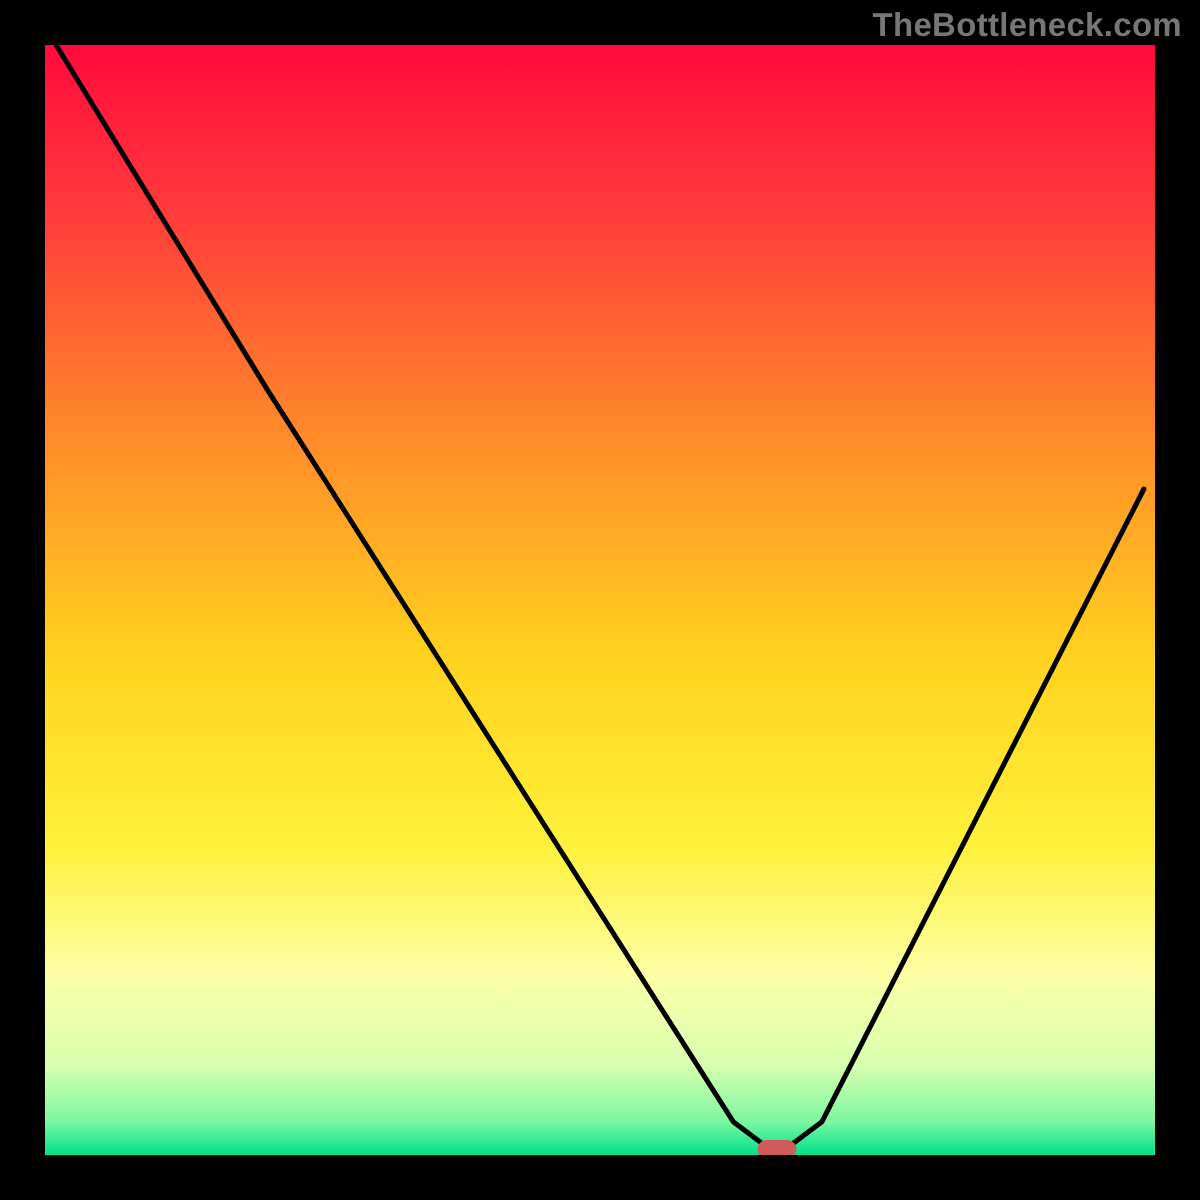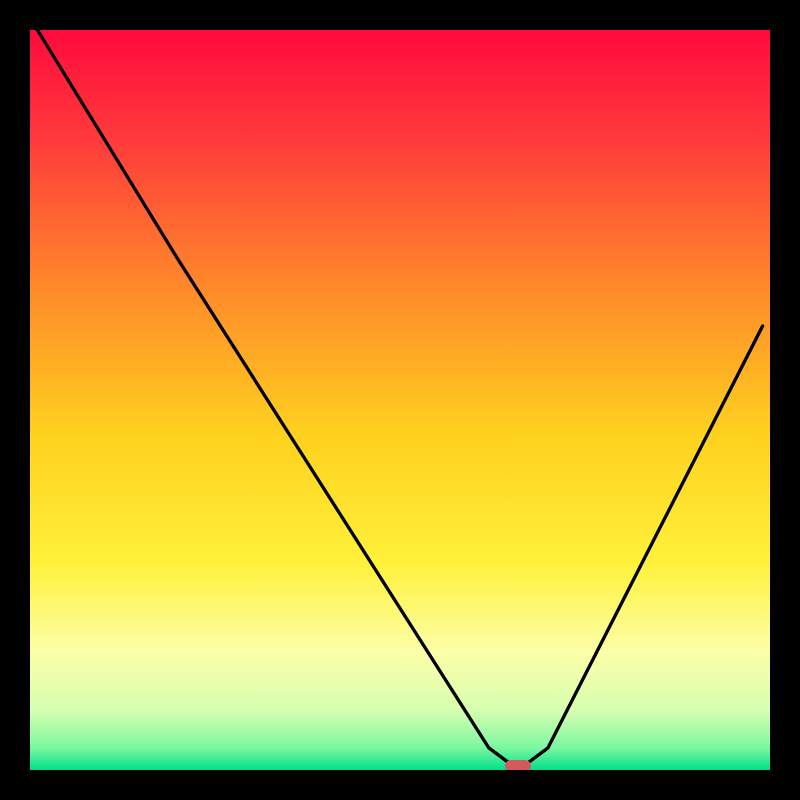--- a/index.html
+++ b/index.html
@@ -51,20 +51,21 @@
     height: 12px;
     border-radius: 6px;
     background: #d15a5a;
     transform: translate(-50%, -50%);
   }
 </style>
 </head>
 <body>
 
 <div class="frame">
+  <div class="watermark">TheBottleneck.com</div>
 
   <div class="plot-area">
     <svg class="gradient" viewBox="0 0 100 100" preserveAspectRatio="none">
       <defs>
         <linearGradient id="bg-grad" x1="0" y1="0" x2="0" y2="1">
             <stop offset="0%" stop-color="#ff0a3c"></stop>
             <stop offset="15%" stop-color="#ff3b3b"></stop>
             <stop offset="35%" stop-color="#ff8a2a"></stop>
             <stop offset="55.00000000000001%" stop-color="#ffd21f"></stop>
             <stop offset="72%" stop-color="#fff13a"></stop>

